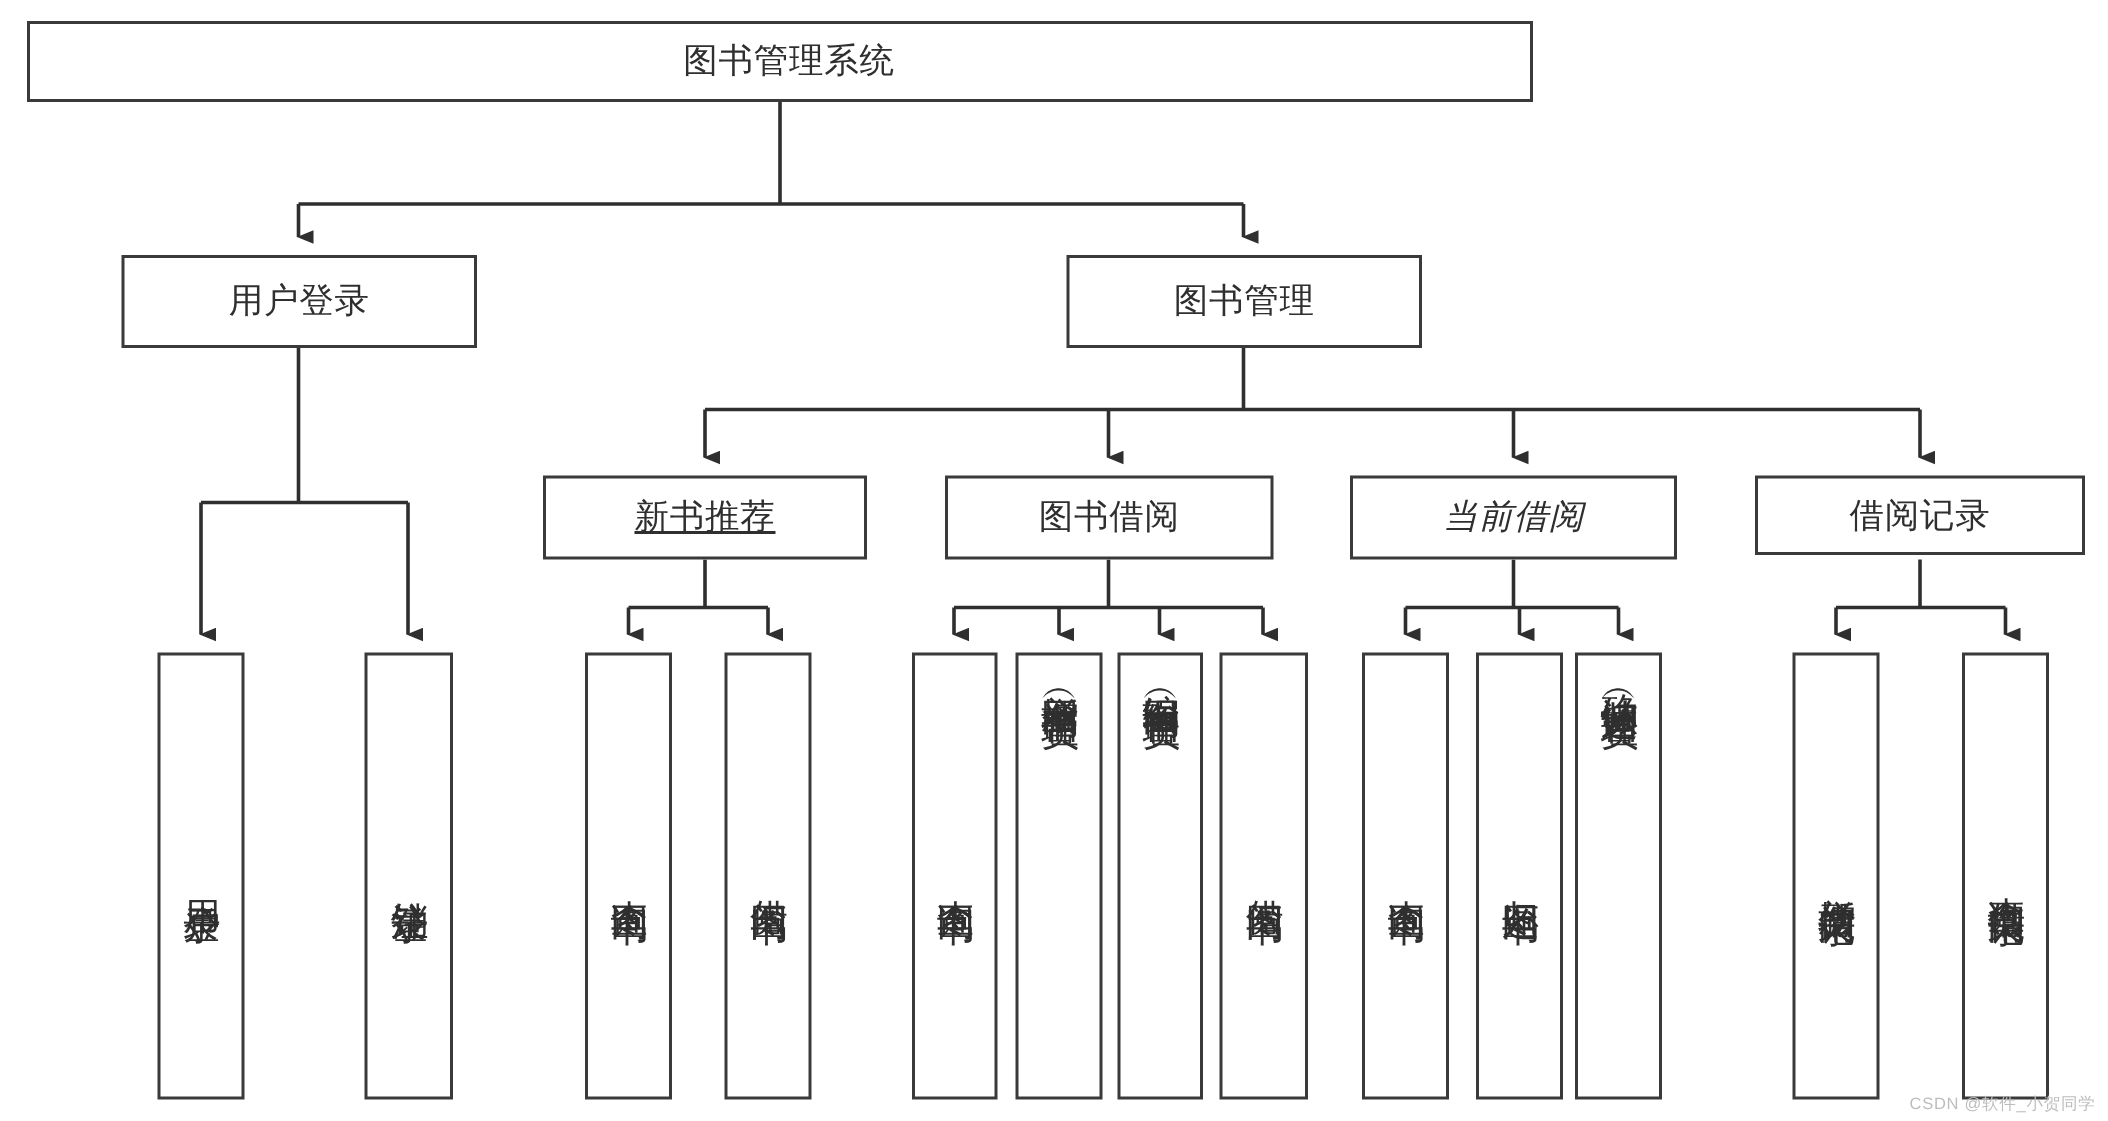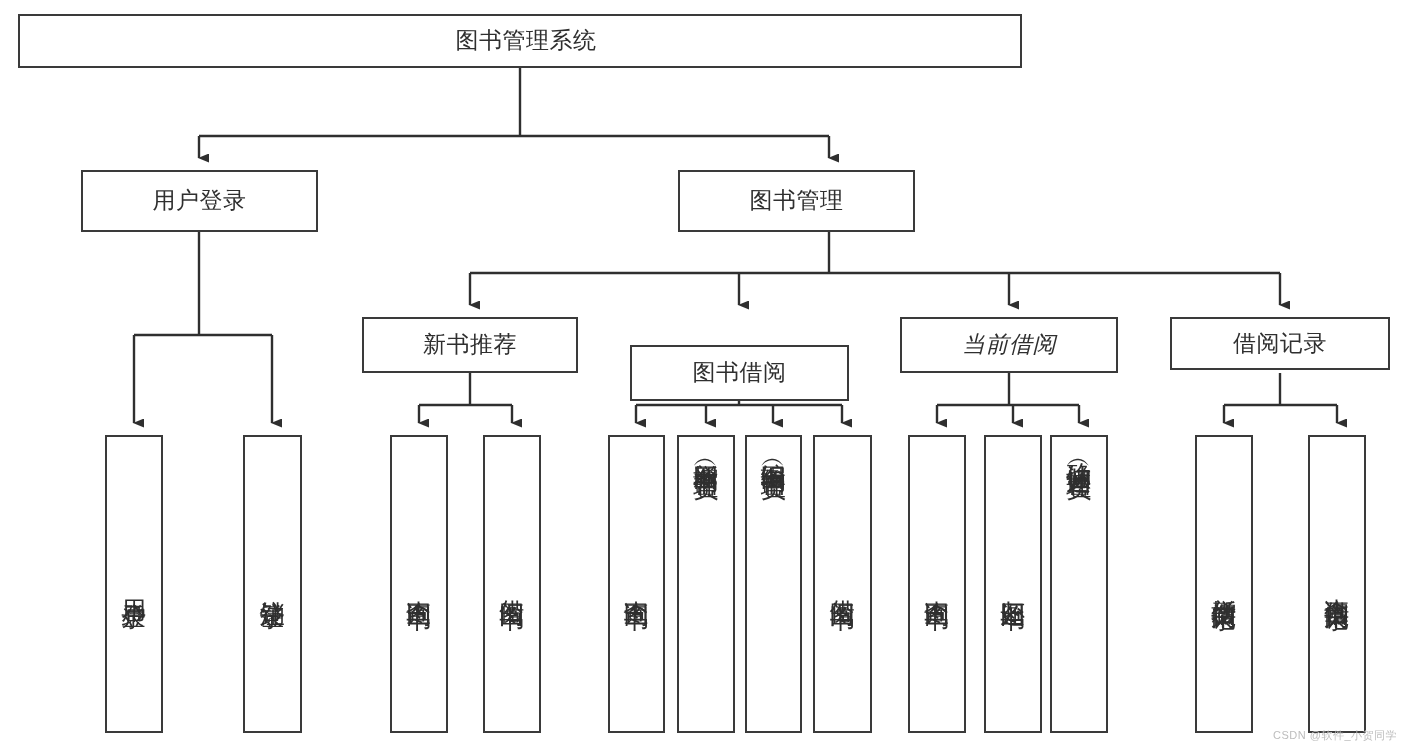--- a/index.html
+++ b/index.html
@@ -107,28 +107,28 @@
       </g>
   </svg>
 
   <div class="node horizontal" style="left: 18px; top: 14px; width: 1004px; height: 54px; padding-left: 12px;">
     <span class="node-label">图书管理系统</span>
   </div>
 
   <div class="node horizontal" style="left: 81px; top: 170px; width: 237px; height: 62px;">
     <span class="node-label">用户登录</span>
   </div>
-  <div class="node horizontal" style="left: 678px; top: 170px; width: 237px; height: 62px;">
+  <div class="node horizontal" style="left: 711px; top: 170px; width: 237px; height: 62px;">
     <span class="node-label">图书管理</span>
   </div>
 
-  <div class="node horizontal" style="left: 362px; top: 317px; width: 216px; height: 56px;">
+  <div class="node horizontal" style="left: 362px; top: 317px; width: 216px; height: 56px; text-decoration: underline;">
     <span class="node-label">新书推荐</span>
   </div>
-  <div class="node horizontal" style="left: 630px; top: 317px; width: 219px; height: 56px; margin-top: 28px;">
+  <div class="node horizontal" style="left: 630px; top: 317px; width: 219px; height: 56px;">
     <span class="node-label">图书借阅</span>
   </div>
   <div class="node horizontal" style="left: 900px; top: 317px; width: 218px; height: 56px; font-style: italic;">
     <span class="node-label">当前借阅</span>
   </div>
   <div class="node horizontal" style="left: 1170px; top: 317px; width: 220px; height: 53px;">
     <span class="node-label">借阅记录</span>
   </div>
 
   <div class="node vertical centered" style="left: 105px; top: 435px; width: 58px; height: 298px;">

